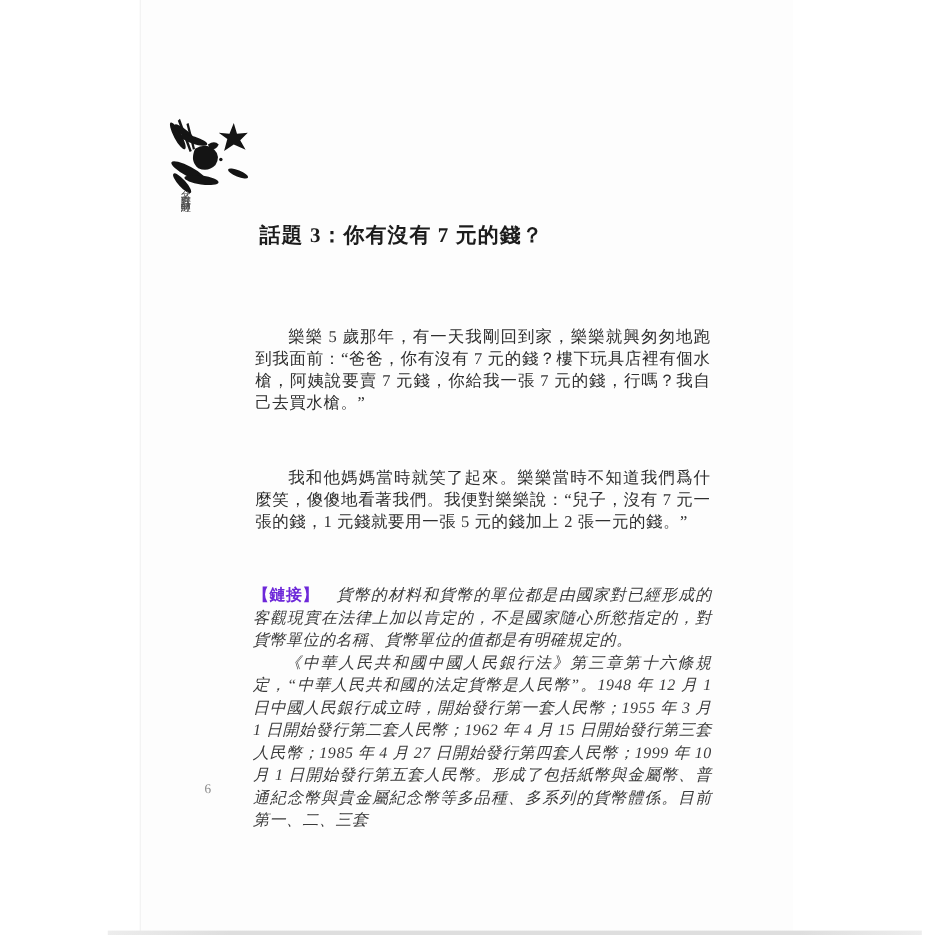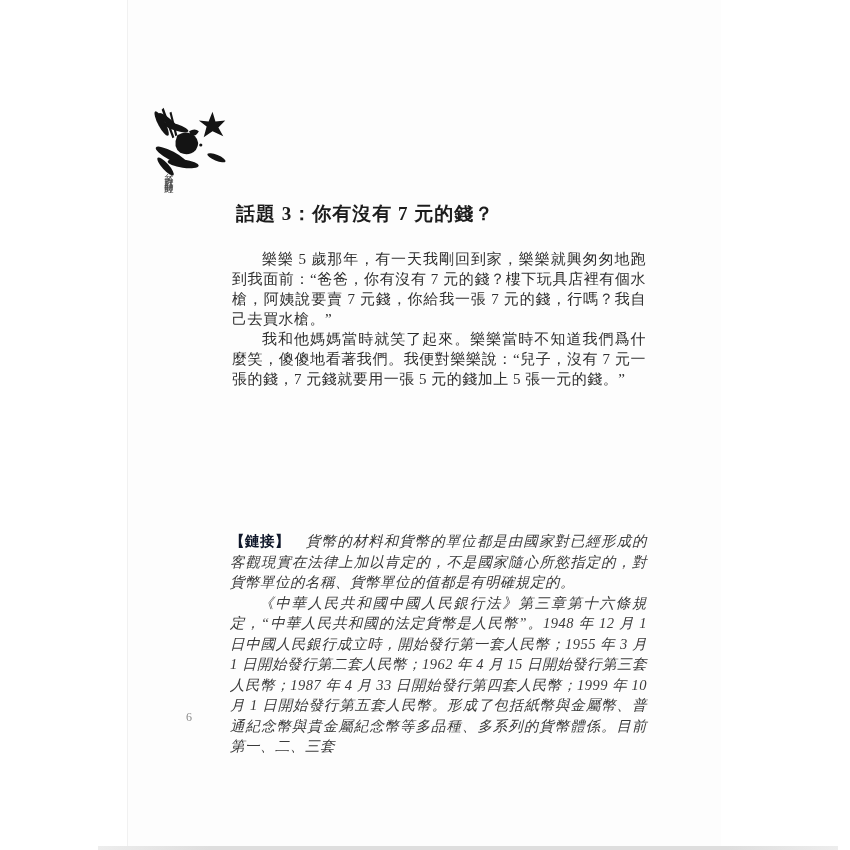--- a/index.html
+++ b/index.html
@@ -57,38 +57,38 @@
     position: absolute;
     left: 232px; top: 249px;
     width: 414px;
     font-size: 15px;
     line-height: 20px;
     color: #2f2f2f;
     text-align: justify;
     text-justify: inter-ideograph;
     letter-spacing: 0.5px;
   }
-  .story p { text-indent: 2em; }
+  .story p { text-indent: 2em; margin-top: 48px; }
   .link-section {
     position: absolute;
     left: 230px; top: 531px;
     width: 417px;
     font-size: 14.5px;
     line-height: 20.5px;
     color: #3a3a3a;
     font-style: italic;
     text-align: justify;
     text-justify: inter-ideograph;
     letter-spacing: 0.5px;
   }
   .link-section .link-p2 { text-indent: 2em; }
   .link-label {
     font-style: normal;
     font-weight: 700;
-    color: #0f172a;
+    color: #6d28d9;
     margin-right: 16px;
     letter-spacing: 0;
   }
   .page-number {
     position: absolute;
     left: 186px; top: 710px;
     font-size: 12px;
     color: #8a8a8a;
   }
 </style>
@@ -122,25 +122,25 @@
       <circle cx="60" cy="44" r="1.6"></circle>
     </g>
   </svg>
 
   <div class="tagline">父子對話話財經</div>
 
   <h1 class="heading">話題 3：你有沒有 7 元的錢？</h1>
 
   <div class="story">
     <p>樂樂 5 歲那年，有一天我剛回到家，樂樂就興匆匆地跑到我面前：“爸爸，你有沒有 7 元的錢？樓下玩具店裡有個水槍，阿姨說要賣 7 元錢，你給我一張 7 元的錢，行嗎？我自己去買水槍。”</p>
-    <p>我和他媽媽當時就笑了起來。樂樂當時不知道我們爲什麼笑，傻傻地看著我們。我便對樂樂說：“兒子，沒有 7 元一張的錢，7 元錢就要用一張 5 元的錢加上 5 張一元的錢。”</p>
+    <p>我和他媽媽當時就笑了起來。樂樂當時不知道我們爲什麼笑，傻傻地看著我們。我便對樂樂說：“兒子，沒有 7 元一張的錢，1 元錢就要用一張 5 元的錢加上 2 張一元的錢。”</p>
   </div>
 
   <div class="link-section">
     <p class="link-p1"><span class="link-label">【鏈接】</span><span>貨幣的材料和貨幣的單位都是由國家對已經形成的客觀現實在法律上加以肯定的，不是國家隨心所慾指定的，對貨幣單位的名稱、貨幣單位的值都是有明確規定的。</span></p>
-    <p class="link-p2">《中華人民共和國中國人民銀行法》第三章第十六條規定，“中華人民共和國的法定貨幣是人民幣”。1948 年 12 月 1 日中國人民銀行成立時，開始發行第一套人民幣；1955 年 3 月 1 日開始發行第二套人民幣；1962 年 4 月 15 日開始發行第三套人民幣；1987 年 4 月 33 日開始發行第四套人民幣；1999 年 10 月 1 日開始發行第五套人民幣。形成了包括紙幣與金屬幣、普通紀念幣與貴金屬紀念幣等多品種、多系列的貨幣體係。目前第一、二、三套</p>
+    <p class="link-p2">《中華人民共和國中國人民銀行法》第三章第十六條規定，“中華人民共和國的法定貨幣是人民幣”。1948 年 12 月 1 日中國人民銀行成立時，開始發行第一套人民幣；1955 年 3 月 1 日開始發行第二套人民幣；1962 年 4 月 15 日開始發行第三套人民幣；1985 年 4 月 27 日開始發行第四套人民幣；1999 年 10 月 1 日開始發行第五套人民幣。形成了包括紙幣與金屬幣、普通紀念幣與貴金屬紀念幣等多品種、多系列的貨幣體係。目前第一、二、三套</p>
   </div>
 
   <div class="page-number">6</div>
 
   <div class="bottom-strip"></div>
 
 </div>
 
 </body></html>

